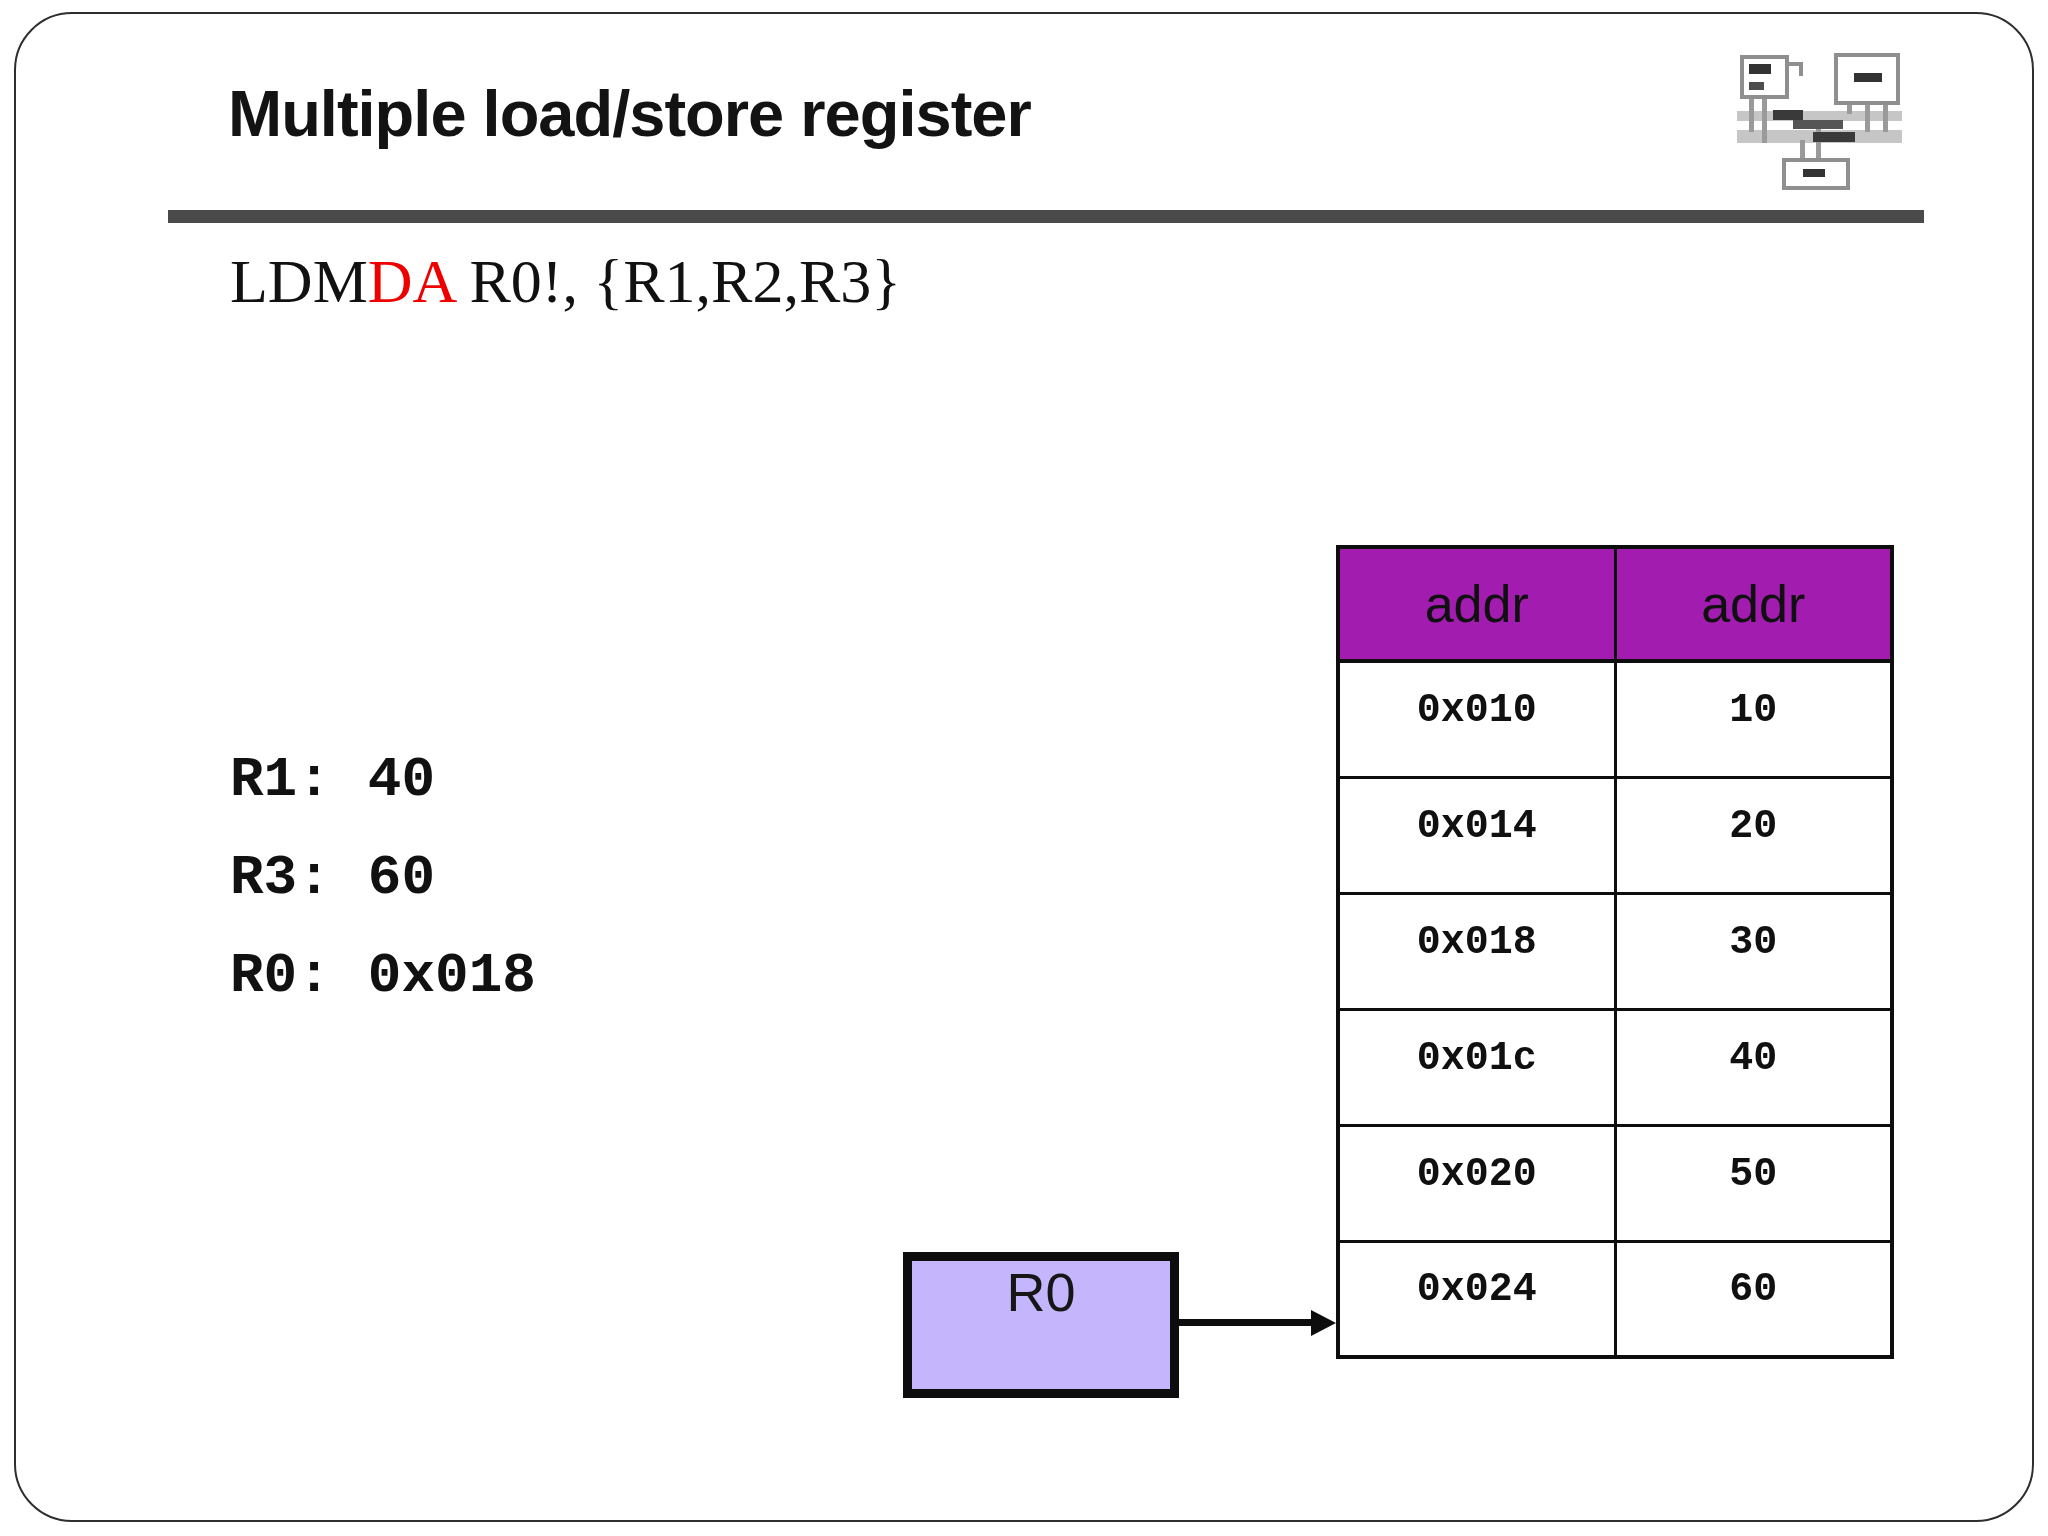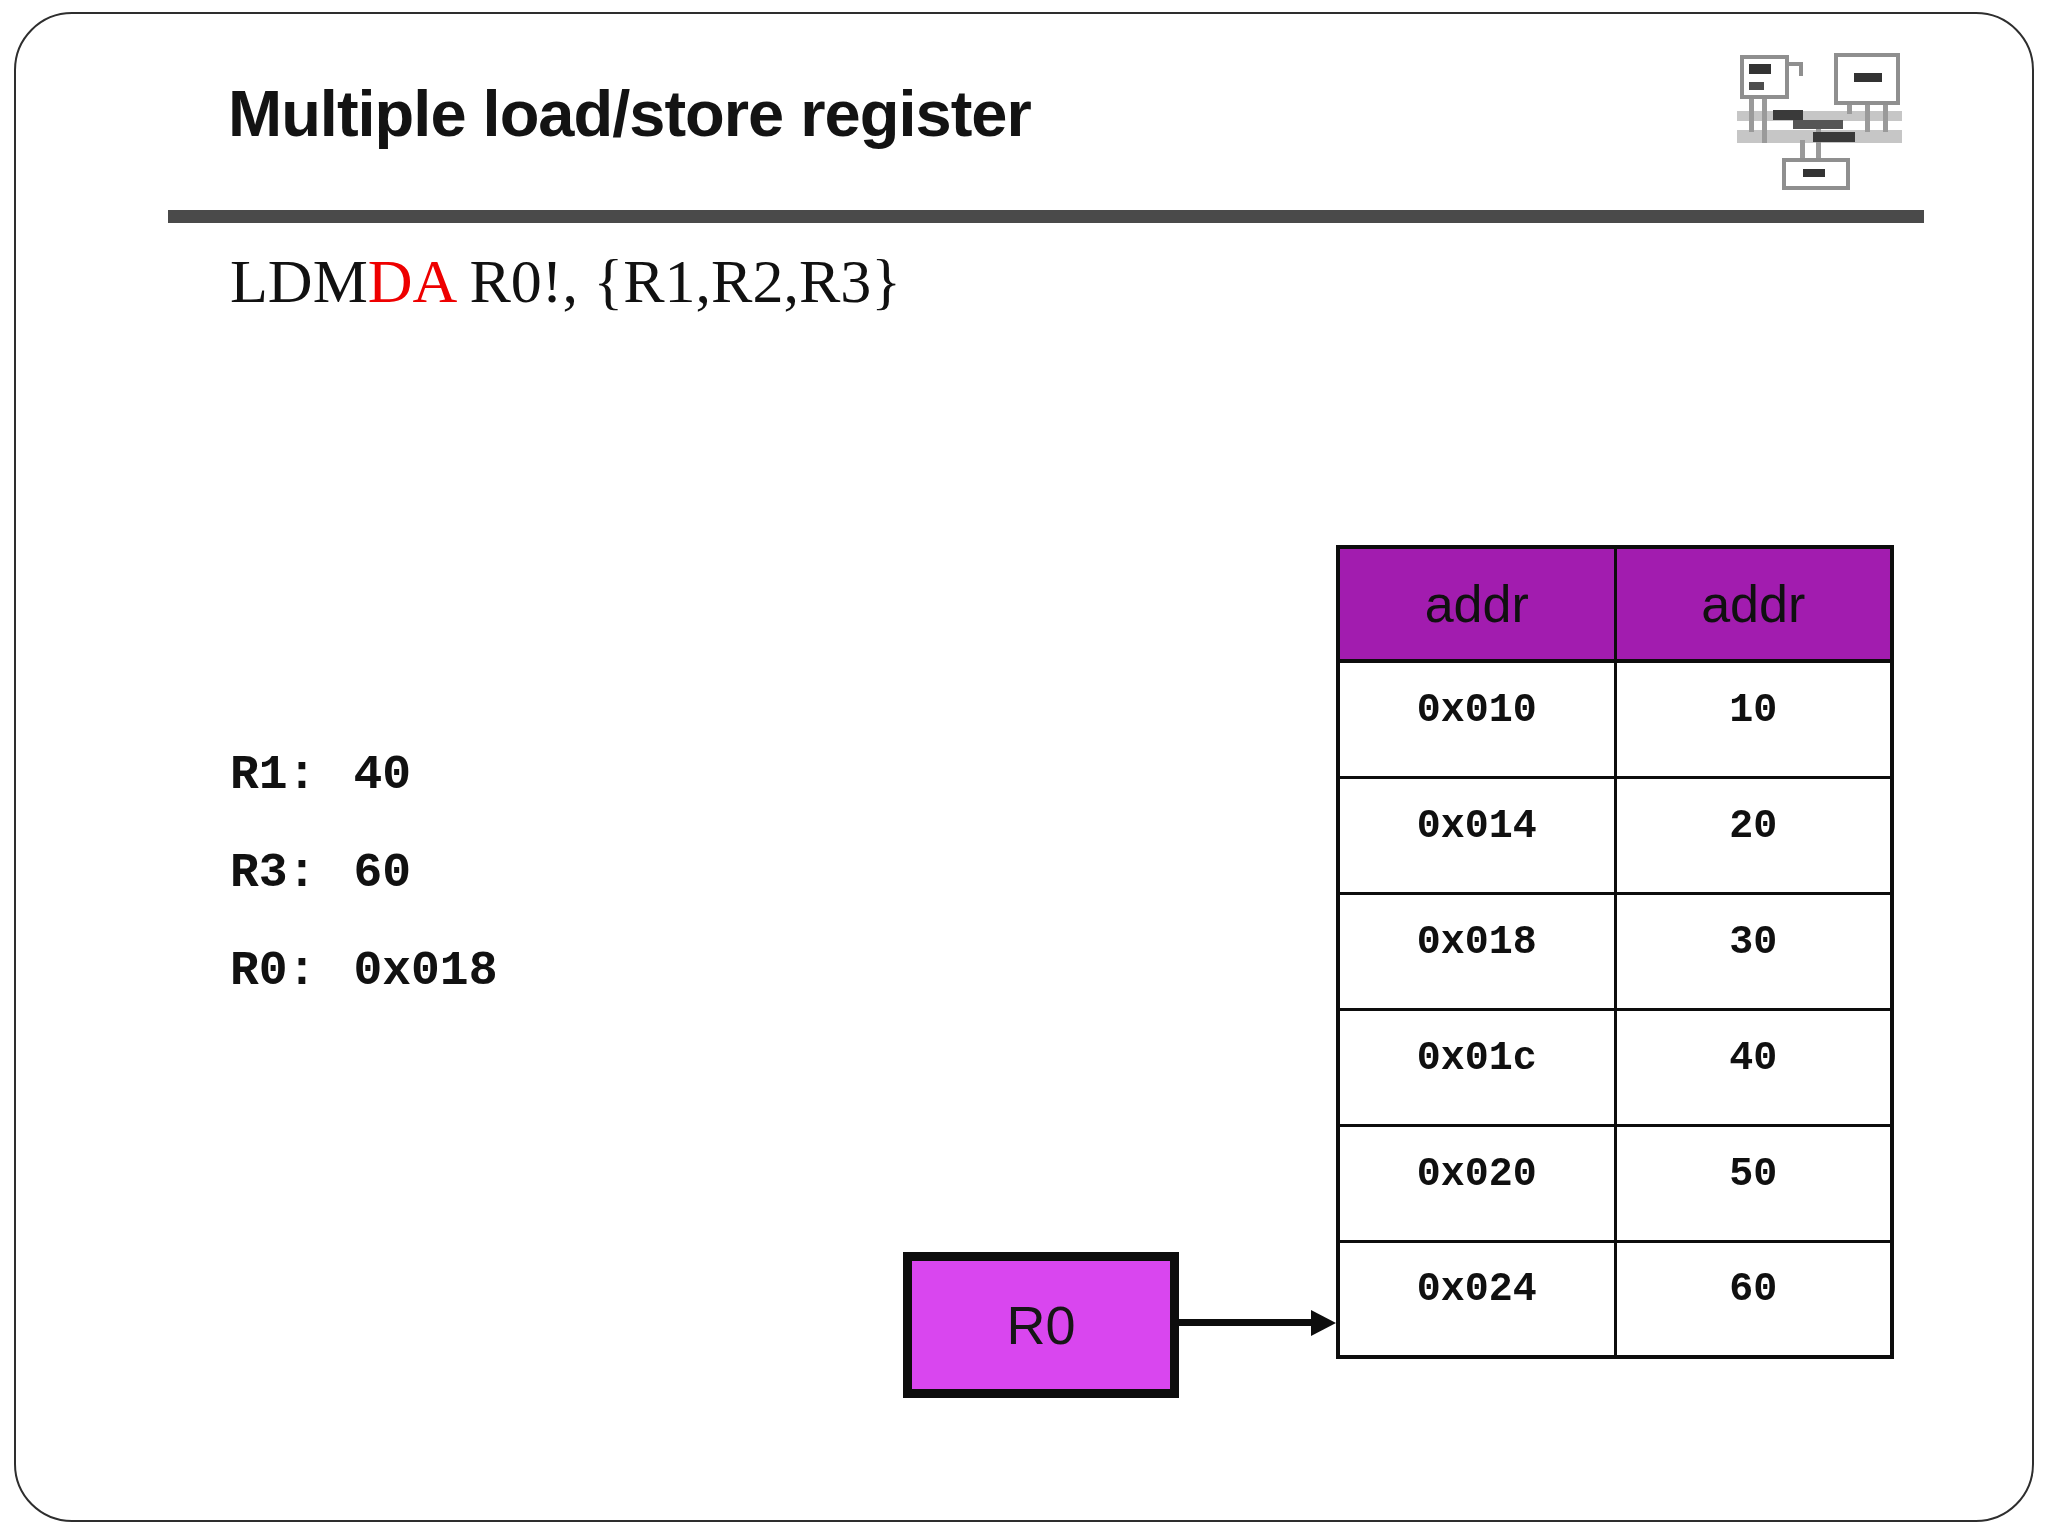--- a/index.html
+++ b/index.html
@@ -24,21 +24,21 @@
 
   .asm-instruction {
     position: absolute; left: 230px; top: 246px;
     font-family: Liberation Serif, serif; font-size: 62px; font-weight: 400;
     white-space: pre; color: #111;
   }
   .asm-instruction .hl { color: #ee0000; }
 
   .register-list {
     position: absolute; left: 230px; top: 748px;
-    font-family: "Liberation Mono", monospace; font-size: 48px; font-weight: bold;
+    font-family: "Liberation Mono", monospace; font-size: 56px; font-weight: bold;
     color: #111;
   }
   .register-line { height: 98px; white-space: pre; }
   .reg-value { margin-left: 37px; }
 
   table.memory-table {
     position: absolute; left: 1336px; top: 545px;
     border-collapse: collapse; table-layout: fixed;
     background: #fff;
   }
@@ -55,22 +55,22 @@
   }
   .memory-table td {
     height: 116px;
     font-family: "Liberation Mono", monospace; font-size: 40px; font-weight: bold;
     color: #101010; padding-bottom: 18px;
   }
   .memory-table { border: 4px solid #0d0d0d; }
 
   .r0-box {
     position: absolute; left: 903px; top: 1252px; width: 276px; height: 146px;
-    border: 9px solid #0d0d0d; background: #d946ef;
-    display: flex; align-items: center; justify-content: center;
+    border: 9px solid #0d0d0d; background: #c4b5fd;
+    display: flex; align-items: flex-start; justify-content: center;
   }
   .r0-box .label { font-size: 54px; color: #161616; }
 
   .arrow-line {
     position: absolute; left: 1179px; top: 1319px; width: 138px; height: 7px;
     background: #0d0d0d;
   }
   .arrow-head {
     position: absolute; left: 1311px; top: 1310px;
     width: 0; height: 0;

